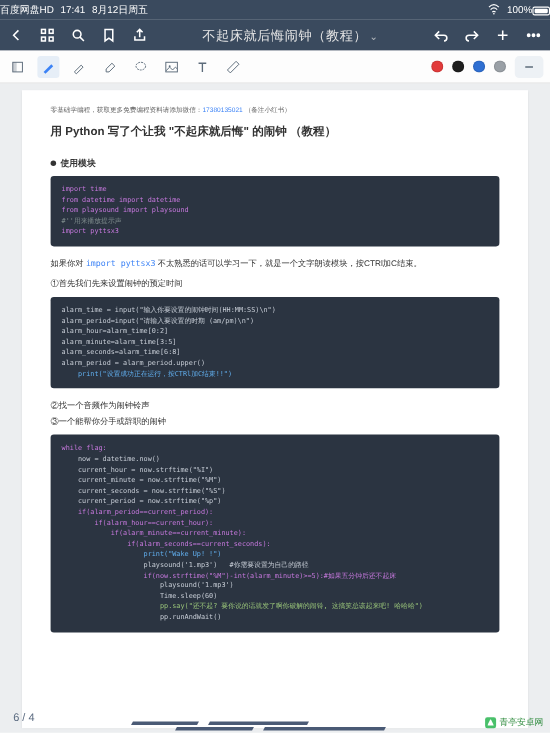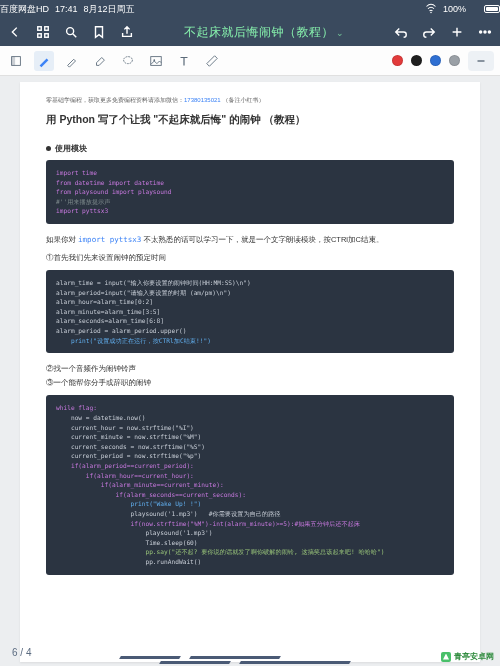--- a/index.html
+++ b/index.html
@@ -1,19 +1,19 @@
 <!DOCTYPE html>
 <html><head>
 <meta charset="utf-8">
 <style>
   * { margin: 0; padding: 0; box-sizing: border-box; }
   html, body { width: 500px; height: 666px; overflow: hidden; font-family: -apple-system, "Helvetica Neue", Arial, sans-serif; background: #f5f5f5; }
   .status-bar { height: 18px; background: #3a4a5e; color: #fff; display: flex; align-items: center; justify-content: space-between; font-size: 9px; padding: 0 0; }
   .status-left, .status-right { display: flex; gap: 6px; align-items: center; }
-  .title-bar { height: 28px; background: #3a4a5e; color: #86efac; display: flex; align-items: center; padding: 0 6px; }
+  .title-bar { height: 28px; background: #3a4a5e; color: #e5e5e5; display: flex; align-items: center; padding: 0 6px; }
   .tb-left { display: flex; gap: 10px; align-items: center; }
   .tb-title { flex: 1; text-align: center; font-size: 12px; font-weight: 500; letter-spacing: .5px; }
   .tb-right { display: flex; gap: 10px; align-items: center; }
   .icon-btn { width: 18px; height: 18px; display: flex; align-items: center; justify-content: center; cursor: pointer; color: #fff; }
   .icon-btn svg { width: 14px; height: 14px; stroke: currentColor; fill: none; stroke-width: 1.6; }
   .toolbar { height: 30px; background: #fdfdfd; border-bottom: 1px solid #e0e0e0; display: flex; align-items: center; padding: 0 6px; justify-content: space-between; }
   .toolbar-left, .toolbar-right { display: flex; gap: 8px; align-items: center; }
   .tool { width: 20px; height: 20px; display: flex; align-items: center; justify-content: center; cursor: pointer; border-radius: 3px; }
   .tool svg { width: 14px; height: 14px; }
   .tool.active { background: #e6eef7; }
@@ -28,24 +28,24 @@
   .code-block { background: #2b3441; color: #c7cdd6; border-radius: 3px; padding: 8px 10px; font-family: Menlo, Consolas, monospace; font-size: 6.2px; line-height: 1.55; margin: 4px 0 10px; white-space: pre; overflow: hidden; }
   .code-block .kw { color: #c678dd; }
   .code-block .str { color: #98c379; }
   .code-block .cm { color: #7f8c8d; }
   .code-block .fn { color: #61afef; }
   .para { font-size: 7.5px; line-height: 1.6; margin: 6px 0; }
   .para code { color: #3b82f6; }
   .page-num { position: absolute; left: 12px; bottom: 8px; font-size: 10px; color: #5b6b80; }
   .footer-stripes { position: absolute; bottom: 0; left: 120px; right: 90px; height: 12px; pointer-events: none; }
   .stripe { position: absolute; height: 3px; background: #4a5a75; transform: skewX(-30deg); }
-  .watermark { position: absolute; right: 6px; bottom: 4px; font-size: 8px; color: #2e8b3d; display: flex; align-items: center; gap: 3px; font-weight: 700; }
+  .watermark { position: absolute; right: 6px; bottom: 4px; font-size: 8px; color: #2e8b3d; display: flex; align-items: center; gap: 3px; font-weight: 400; }
   .wm-icon { width: 10px; height: 10px; background: #49c06a; border-radius: 2px; position: relative; }
   .wm-icon::after { content: ""; position: absolute; inset: 2px; background: #fff; clip-path: polygon(50% 0, 100% 100%, 0 100%); }
-  .battery { display: flex; align-items: center; gap: 18px; }
+  .battery { display: flex; align-items: flex-end; gap: 0; }
   .batt-body { width: 16px; height: 8px; border: 1px solid #fff; border-radius: 2px; position: relative; }
   .batt-body::after { content: ""; position: absolute; right: -3px; top: 2px; width: 2px; height: 4px; background: #fff; border-radius: 0 1px 1px 0; }
   .batt-fill { position: absolute; inset: 1px; background: #fff; border-radius: 1px; }
 </style>
 </head>
 <body>
 
 <div class="status-bar">
   <div class="status-left">
     <span>百度网盘HD</span>

